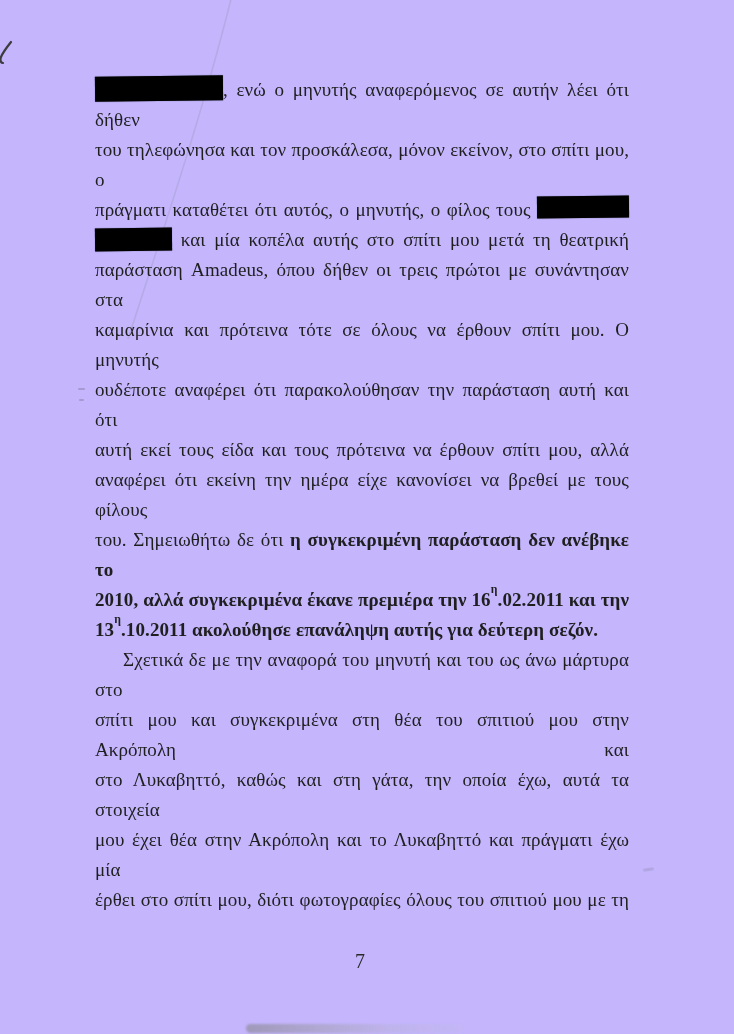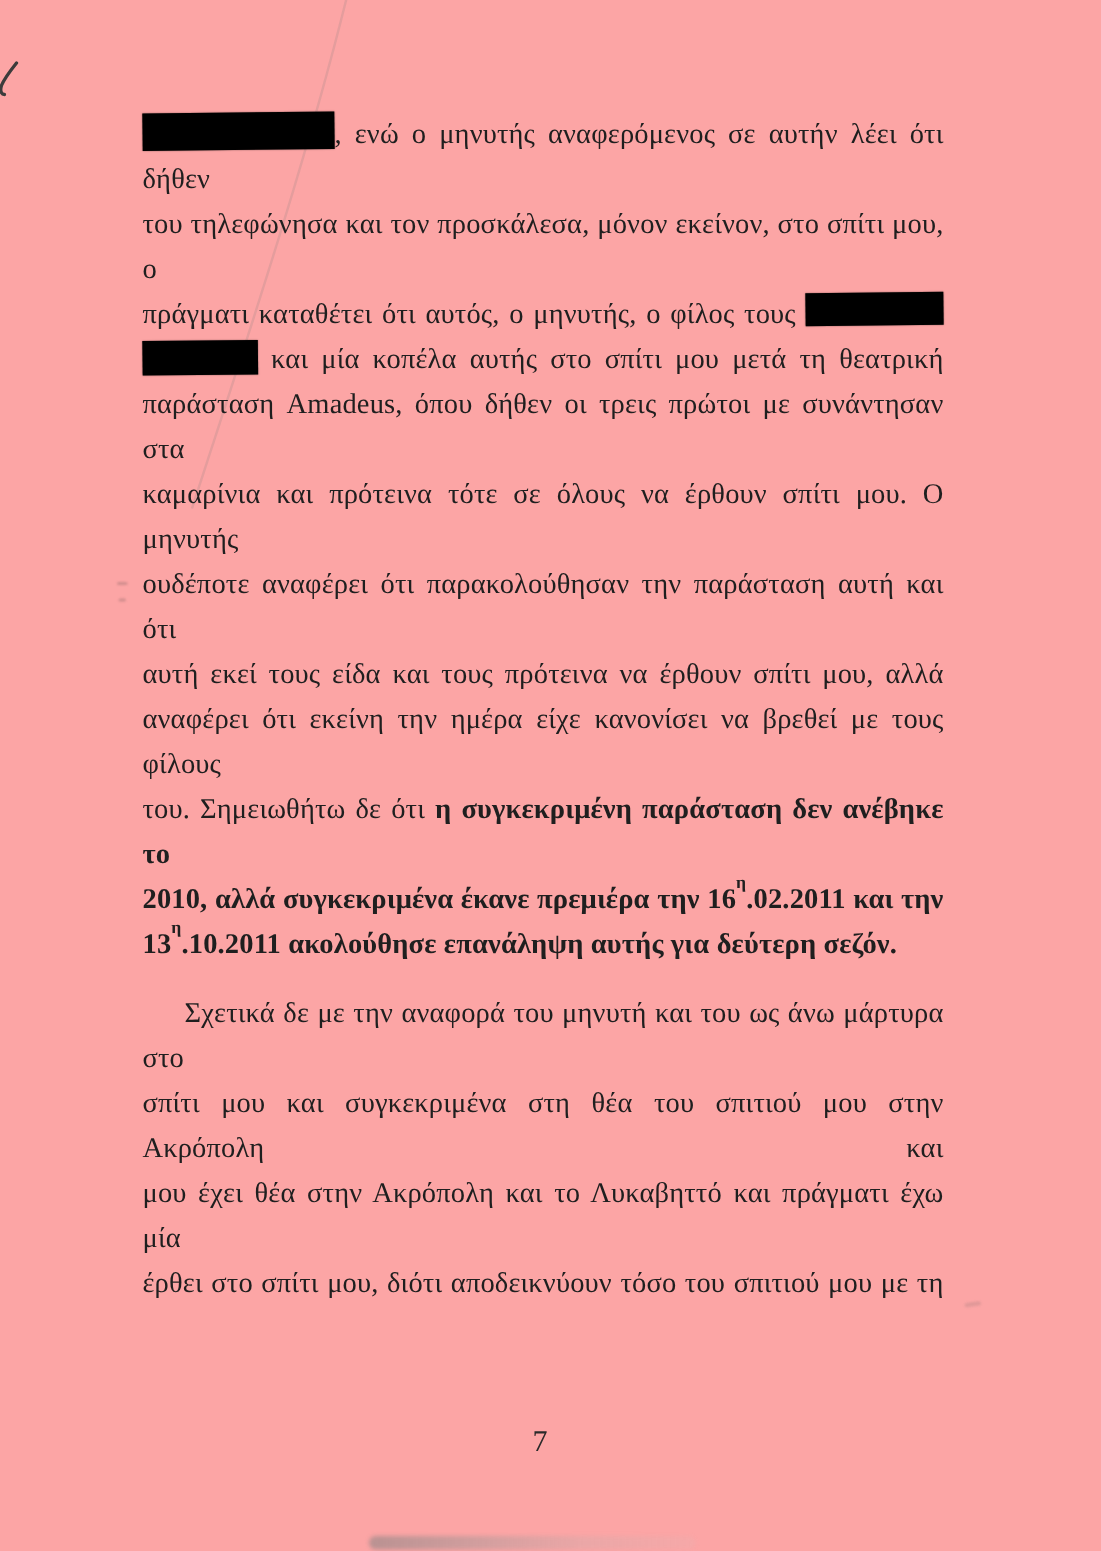--- a/index.html
+++ b/index.html
@@ -4,38 +4,38 @@
 <style>
   html, body { margin: 0; padding: 0; }
   body {
     width: 734px; height: 1034px;
     background: #f2f2f2;
     font-family: "Liberation Serif", serif;
   }
   .page {
     position: relative;
     width: 734px; height: 1034px;
-    background: #fca5a5;
+    background: #c4b5fd;
     overflow: hidden;
   }
   .text-block {
     position: absolute;
     left: 95px; top: 75px;
     width: 534px;
   }
   .line {
     font-size: 19px;
     line-height: 30px;
     color: #1f1f1f;
     text-align: justify;
     text-align-last: justify;
     white-space: normal;
     letter-spacing: 0.1px;
   }
-  .line.indent { text-indent: 28px; margin-top: 16px; }
+  .line.indent { text-indent: 28px; }
   .line.parend { text-align-last: left; font-family: Liberation Serif, serif; }
   .line .b { font-weight: bold; }
   .line sup.b { font-weight: bold; }
   .line sup {
     font-size: 0.62em;
     line-height: 0;
     position: relative;
     top: -0.45em;
   }
   .redaction {
@@ -107,22 +107,23 @@
       <div class="line"><span>παράσταση Amadeus, όπου δήθεν οι τρεις πρώτοι με συνάντησαν στα</span></div>
       <div class="line"><span>καμαρίνια και πρότεινα τότε σε όλους να έρθουν σπίτι μου. Ο μηνυτής</span></div>
       <div class="line"><span>ουδέποτε αναφέρει ότι παρακολούθησαν την παράσταση αυτή και ότι</span></div>
       <div class="line"><span>αυτή εκεί τους είδα και τους πρότεινα να έρθουν σπίτι μου, αλλά</span></div>
       <div class="line"><span>αναφέρει ότι εκείνη την ημέρα είχε κανονίσει να βρεθεί με τους φίλους</span></div>
       <div class="line"><span>του. Σημειωθήτω δε ότι </span><span class="b">η συγκεκριμένη παράσταση δεν ανέβηκε το</span></div>
       <div class="line"><span class="b">2010, αλλά συγκεκριμένα έκανε πρεμιέρα την 16</span><sup class="b">η</sup><span class="b">.02.2011 και την</span></div>
       <div class="line parend"><span class="b">13</span><sup class="b">η</sup><span class="b">.10.2011 ακολούθησε επανάληψη αυτής για δεύτερη σεζόν.</span></div>
       <div class="line indent"><span>Σχετικά δε με την αναφορά του μηνυτή και του ως άνω μάρτυρα στο</span></div>
       <div class="line"><span>σπίτι μου και συγκεκριμένα στη θέα του σπιτιού μου στην Ακρόπολη και</span></div>
+      <div class="line"><span>στο Λυκαβηττό, καθώς και στη γάτα, την οποία έχω, αυτά τα στοιχεία</span></div>
       <div class="line"><span>μου έχει θέα στην Ακρόπολη και το Λυκαβηττό και πράγματι έχω μία</span></div>
-      <div class="line"><span>έρθει στο σπίτι μου, διότι αποδεικνύουν τόσο του σπιτιού μου με τη</span></div>
+      <div class="line"><span>έρθει στο σπίτι μου, διότι φωτογραφίες όλους του σπιτιού μου με τη</span></div>
     </div>
 
   <div class="page-number">7</div>
 
   <div class="speck speck-a"></div>
   <div class="speck speck-b"></div>
   <div class="speck speck-c"></div>
   <div class="smudge"></div>
 
 </div>

